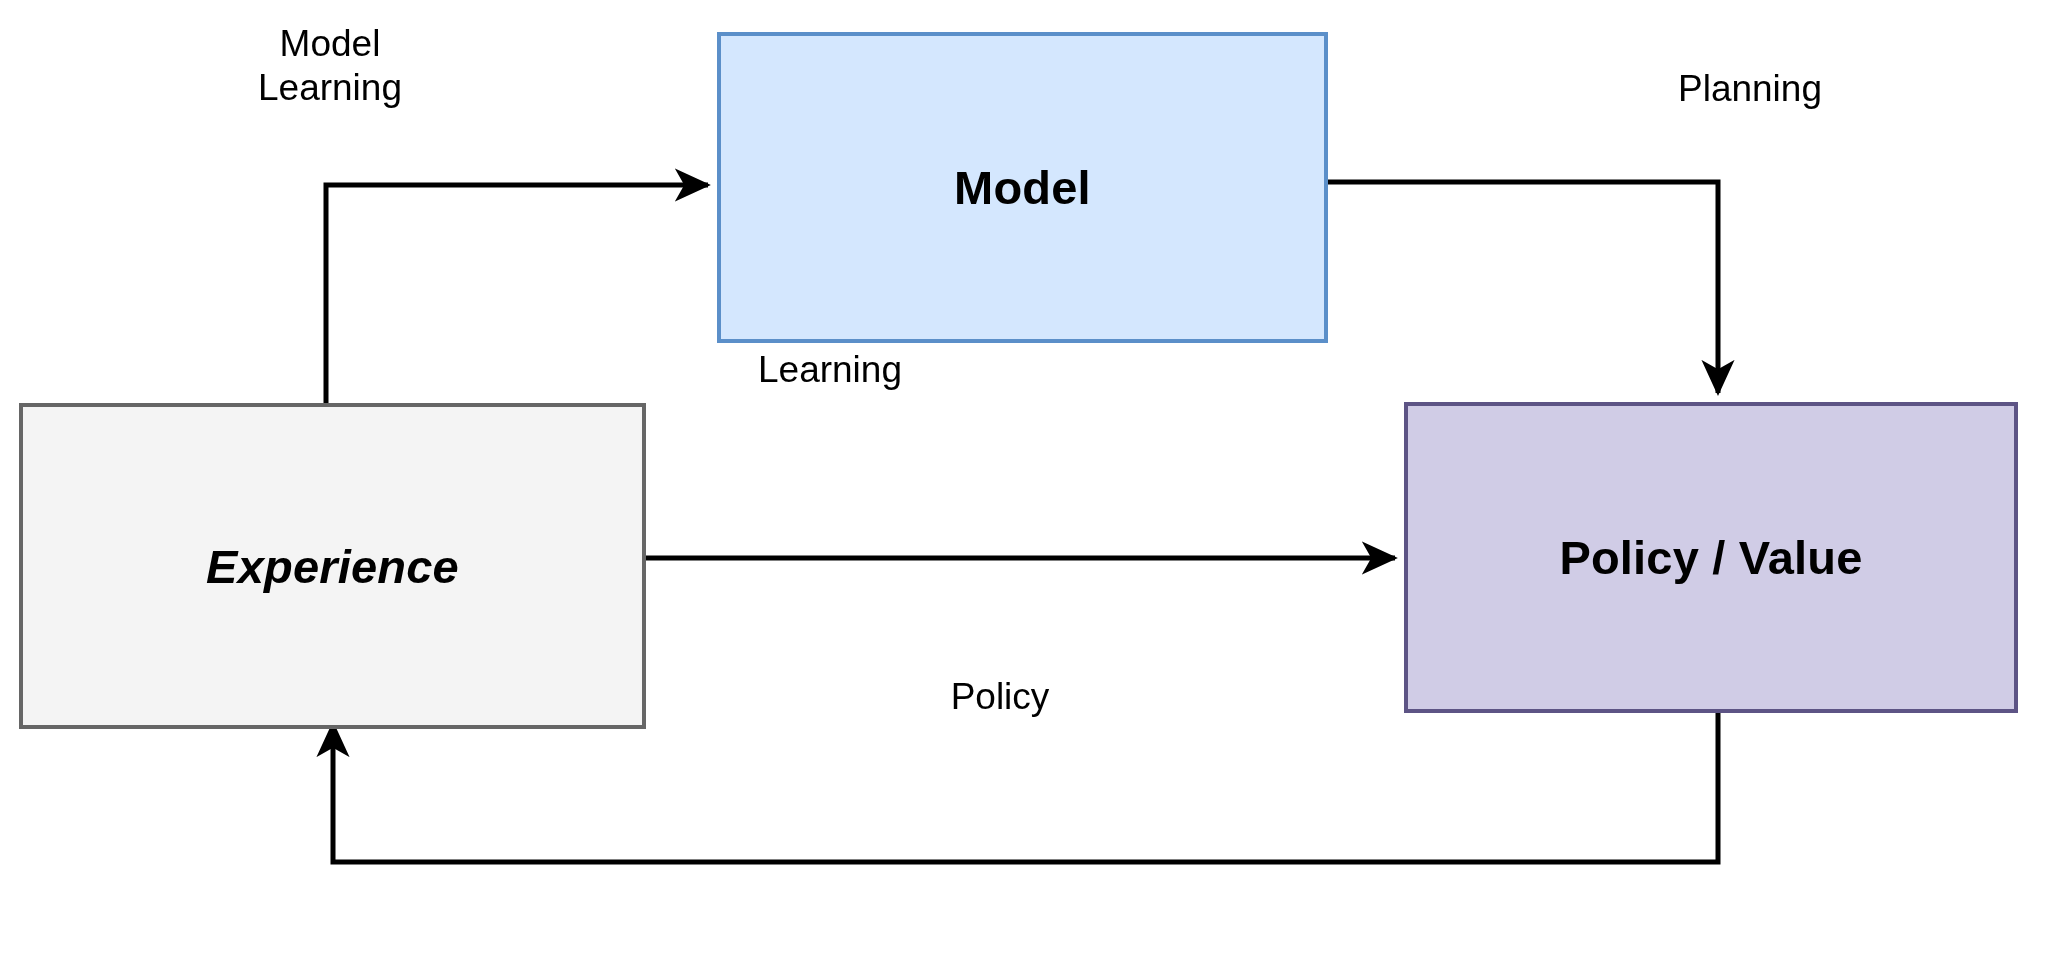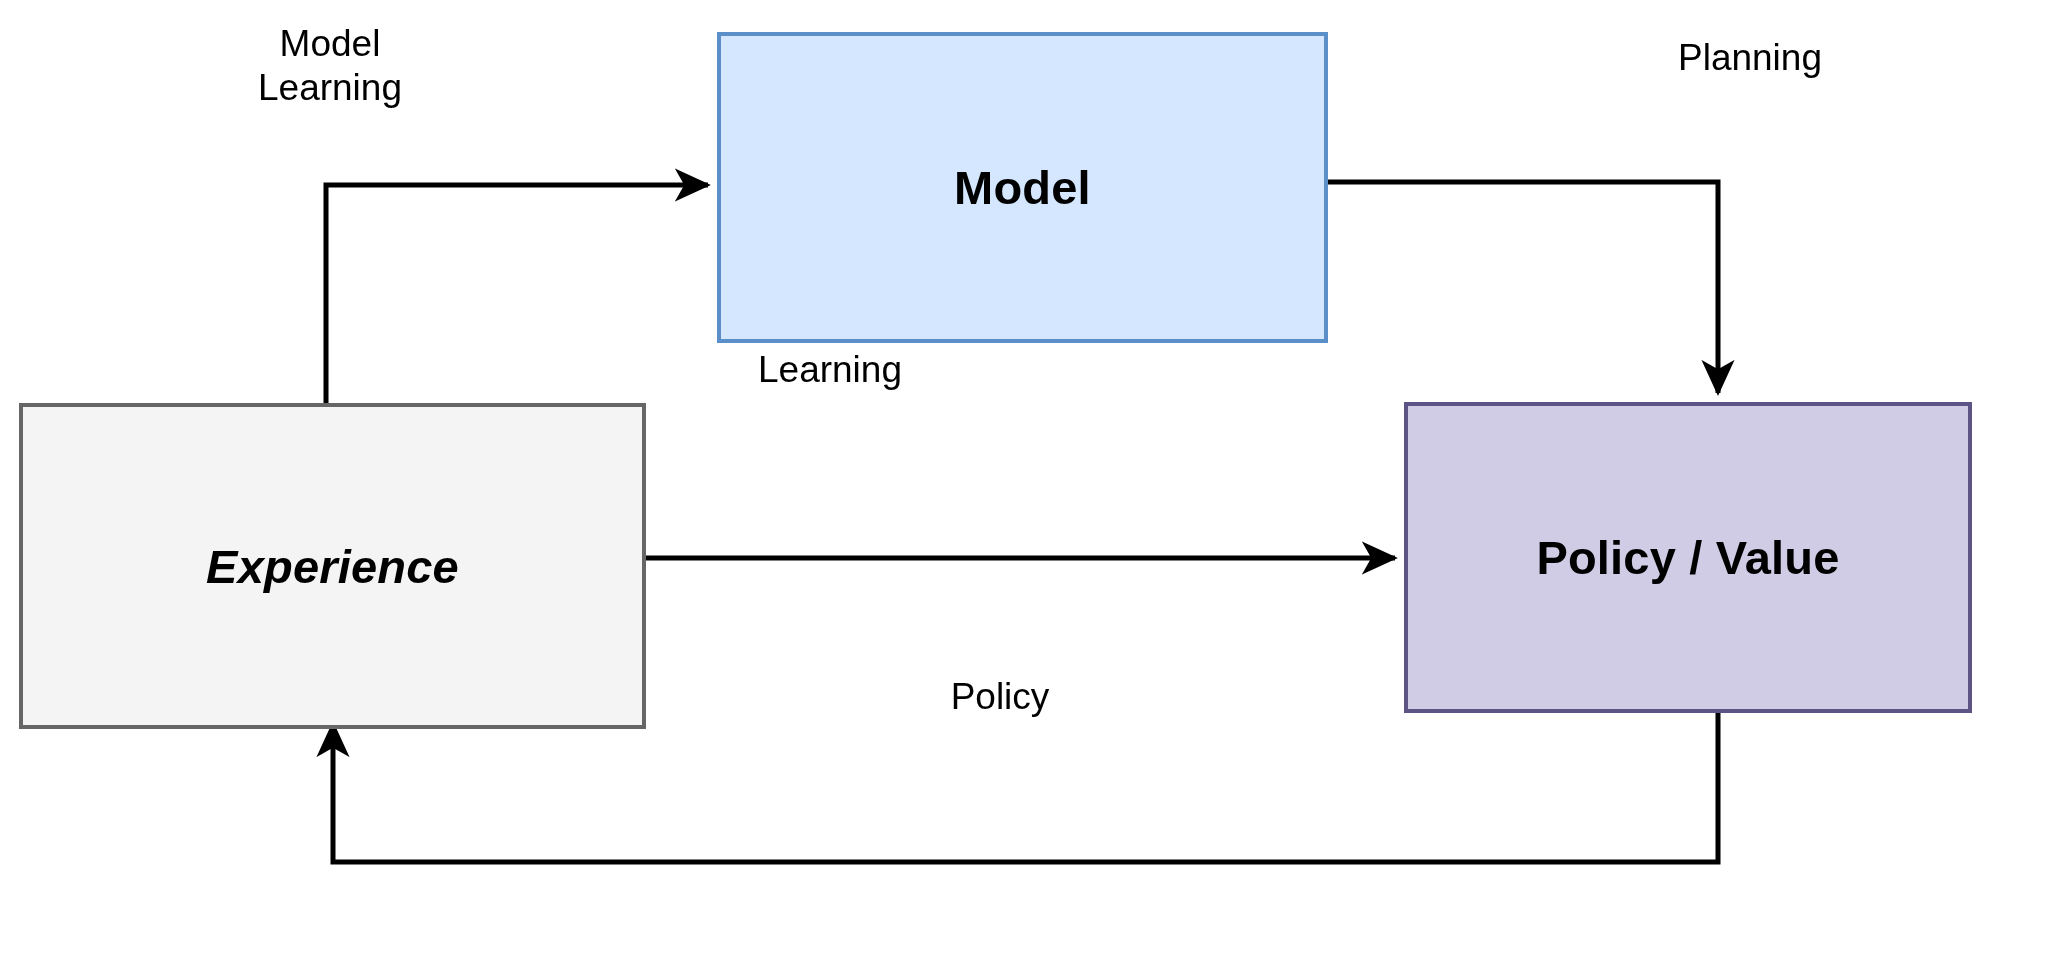--- a/index.html
+++ b/index.html
@@ -62,21 +62,21 @@
     height: 311px;
     background: #d4e7fe;
     border: 4px solid #5b8fc9;
     font-size: 47px;
   }
 
   
   #node-policy-value {
     left: 1404px;
     top: 402px;
-    width: 568px;
+    width: 614px;
     height: 311px;
     background: #d0cce6;
     border: 4px solid #5d5485;
     font-size: 47px;
   }
 
   
   .edge-label {
     position: absolute;
     color: #000000;
@@ -86,21 +86,21 @@
     white-space: pre-line;
     text-align: center;
   }
   #label-model-learning {
     left: 180px;
     top: 22px;
     width: 300px;
   }
   #label-planning {
     left: 1600px;
-    top: 36px;
+    top: 67px;
     width: 300px;
   }
   #label-learning {
     left: 680px;
     top: 348px;
     width: 300px;
   }
   #label-action {
     left: 850px;
     top: 675px;

